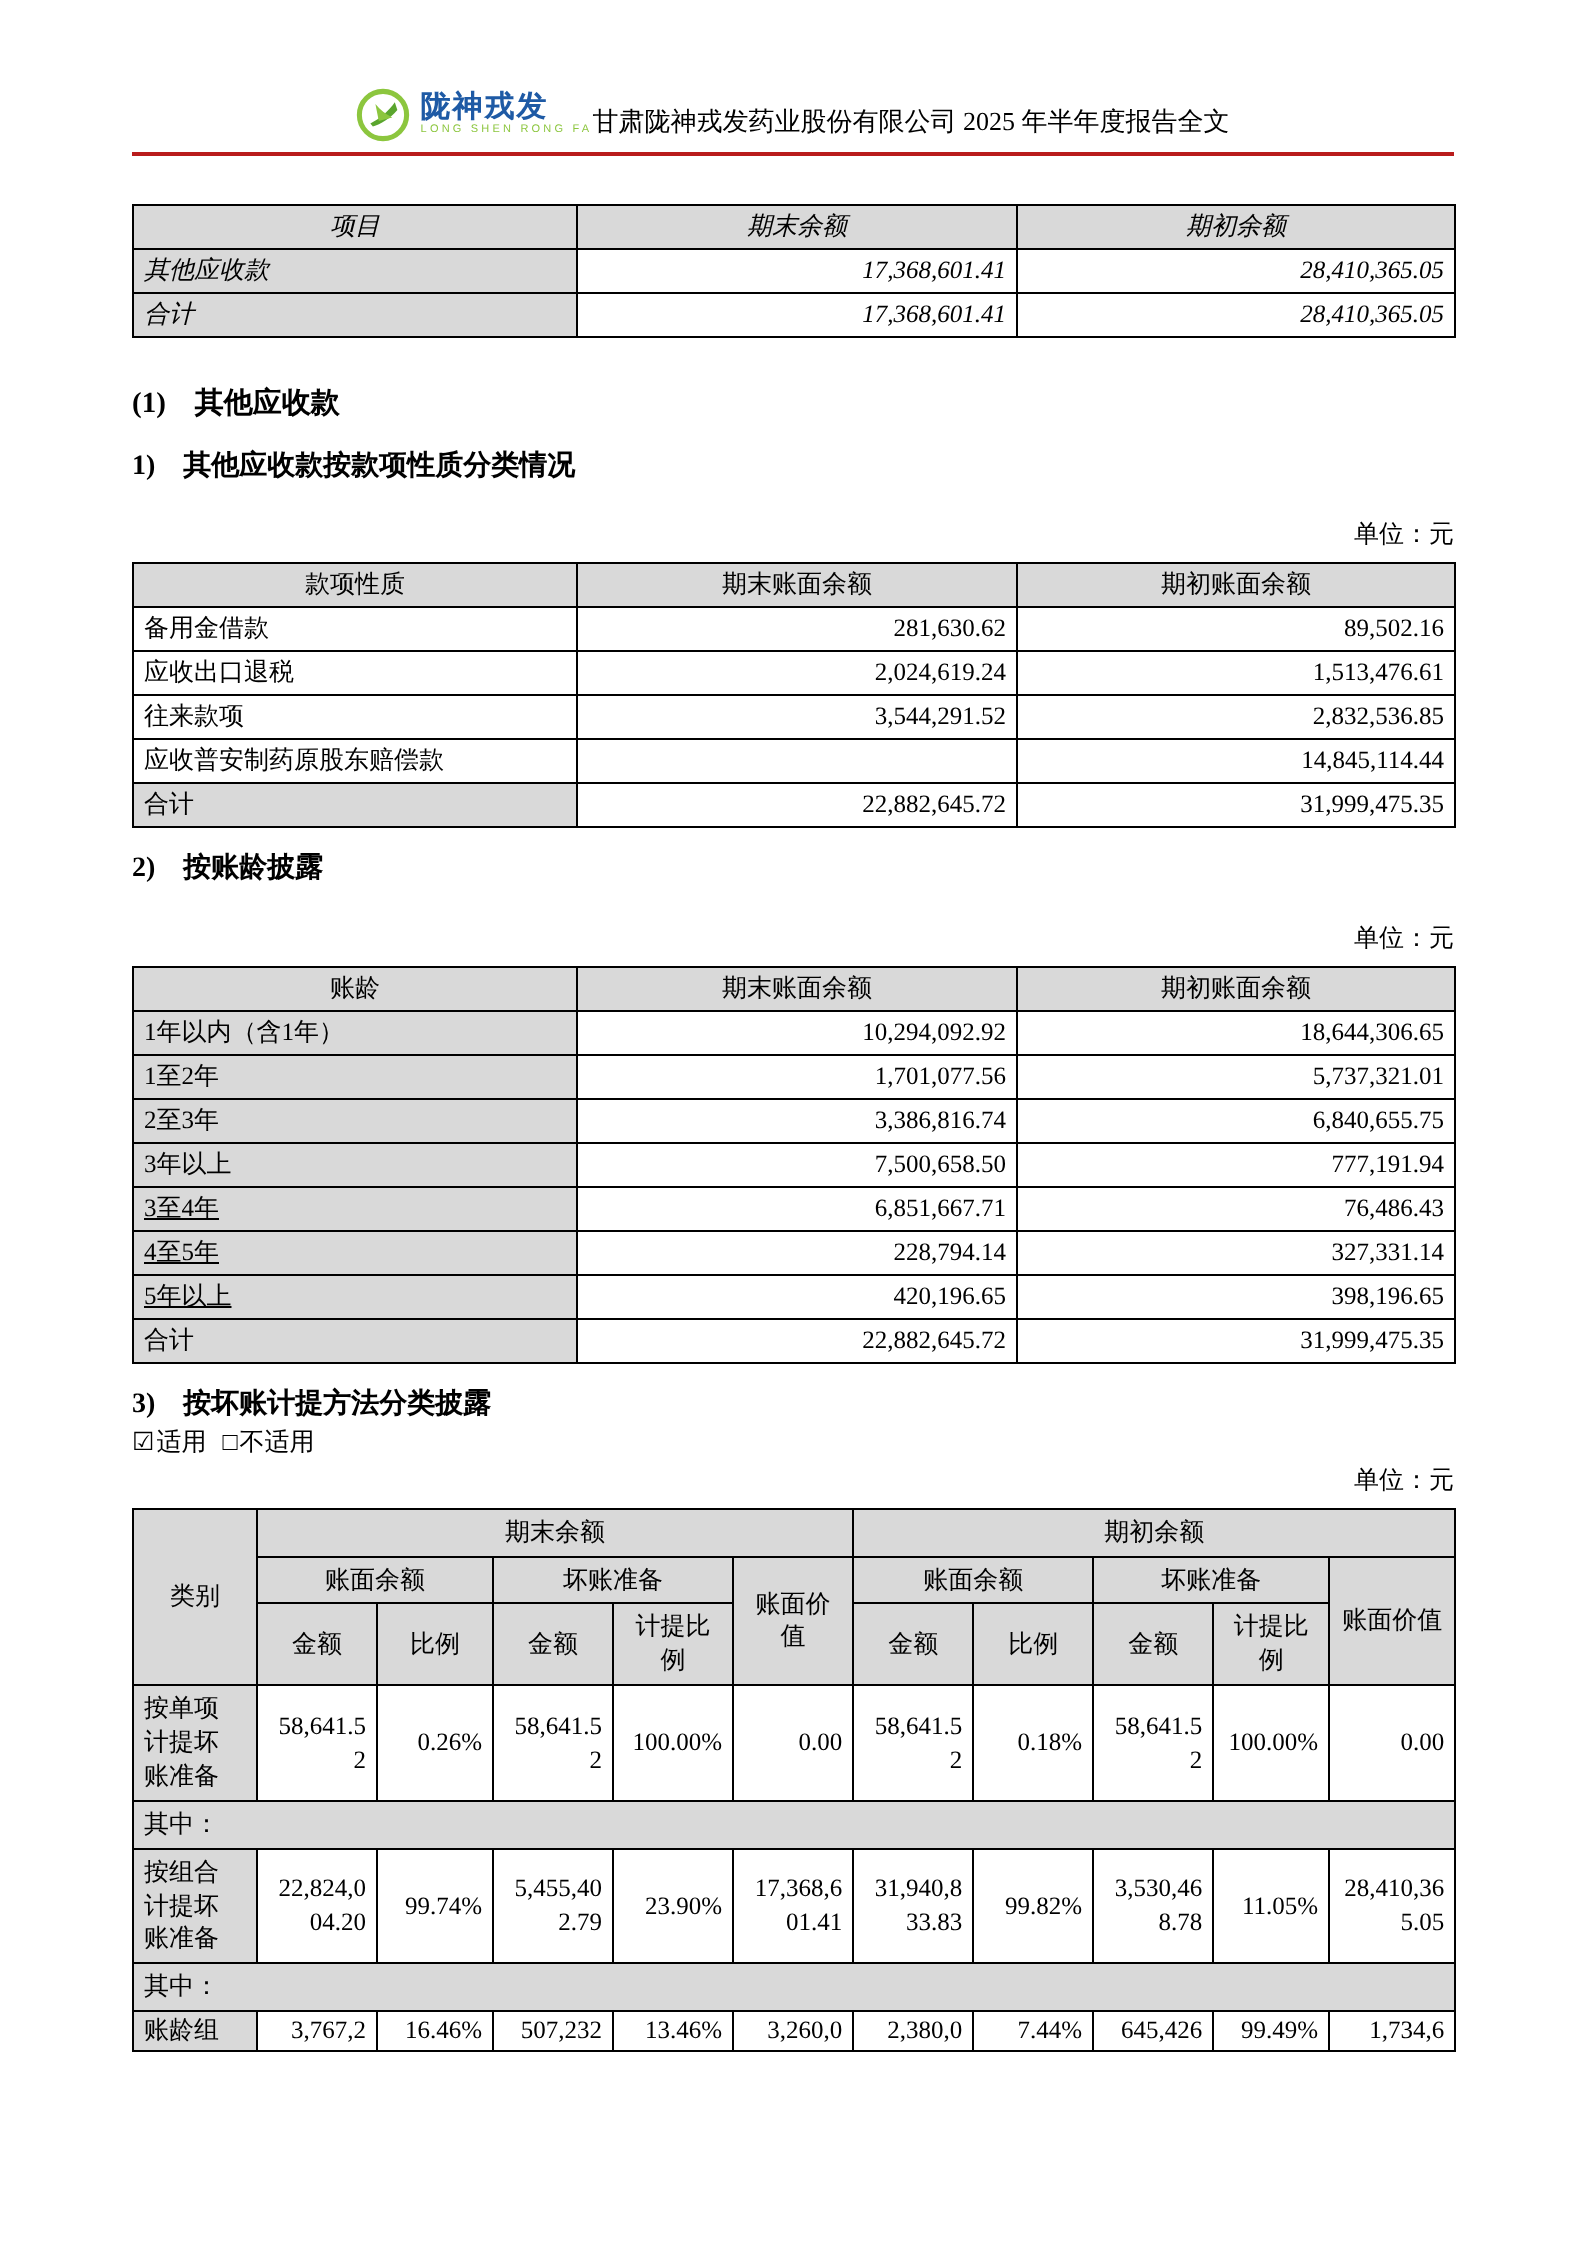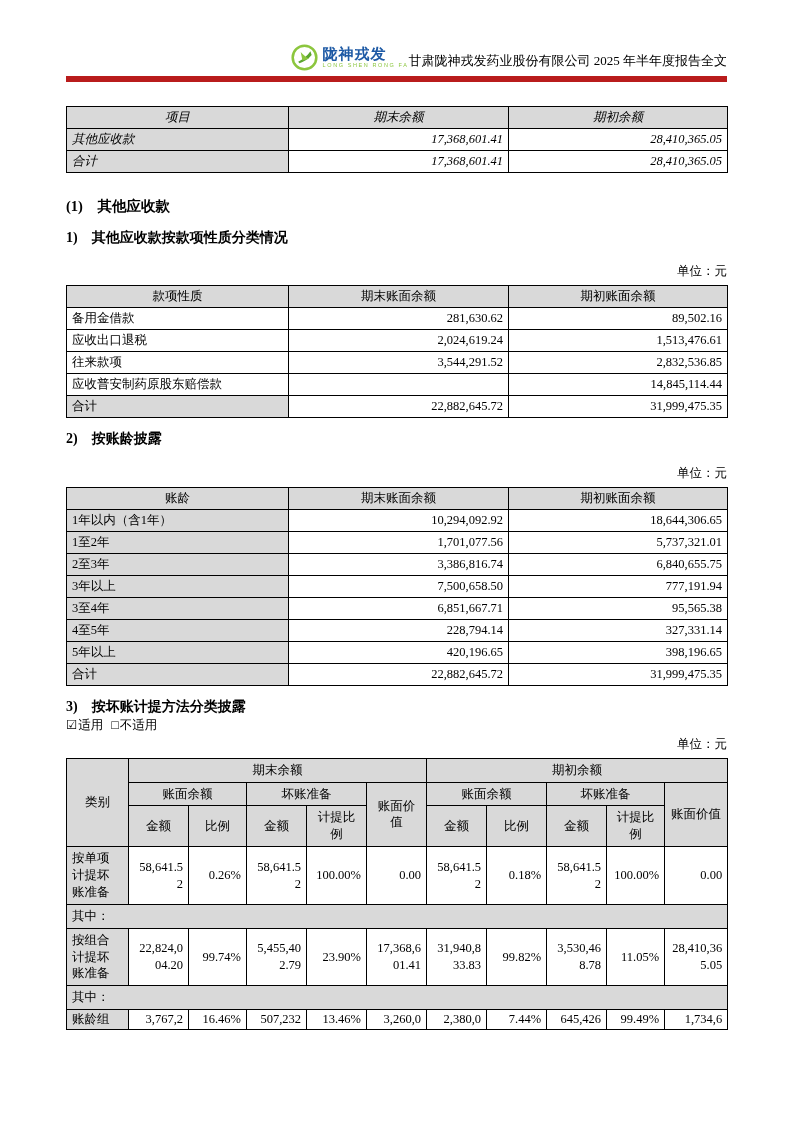--- a/index.html
+++ b/index.html
@@ -3,38 +3,38 @@
 <meta charset="utf-8">
 <style>
   html,body{margin:0;padding:0;background:#fff;}
   .page{
     width:793px;height:1122px;box-sizing:border-box;
     padding:44px 66px 0 66px;position:relative;background:#fff;
     font-family:"Liberation Serif","DejaVu Serif",serif;
     color:#000;font-size:12.5px;line-height:1.35;
   }
   
-  .hdr{display:flex;justify-content:flex-end;align-items:flex-end;
-       border-bottom:6px solid #b91c1c;padding-bottom:5px;}
+  .hdr{display:flex;justify-content:center;align-items:flex-end;
+       border-bottom:2px solid #b91c1c;padding-bottom:5px;}
   .logo{display:flex;align-items:center;gap:5px;}
   .logo-txt{display:flex;flex-direction:column;line-height:1;}
   .brand{font-family:"Liberation Sans","DejaVu Sans",sans-serif;font-weight:bold;
          font-size:15px;color:#1e5aa5;letter-spacing:1px;}
   .brand-sub{font-family:"Liberation Sans","DejaVu Sans",sans-serif;font-size:5.5px;
          color:#8cc63e;letter-spacing:1.6px;margin-top:2px;}
   .doc-title{font-size:13px;padding-bottom:1px;}
   
   table{width:100%;border-collapse:collapse;table-layout:fixed;}
   td,th{border:1px solid #000;padding:2px 5px;vertical-align:middle;
         font-weight:normal;overflow:hidden;}
   .shade{background:#d9d9d9;}
   .ctr{text-align:center;}
   .num{text-align:right;word-break:break-all;}
   .lbl{text-align:left;}
-  .indent{}
+  .indent{text-decoration:underline;}
   .t1{margin-top:24px;font-style:italic;}
   .t1 td,.t2 td,.t3 td{height:17px;}
   
   .h1{font-size:14.5px;font-weight:bold;margin:24px 0 0 0;}
   .h2{font-size:14px;font-weight:bold;margin:12px 0 0 0;}
   .unit{text-align:right;margin-top:16px;font-size:12.5px;}
   .apply{font-size:12.5px;}
   .apply .cb{margin-right:1px;}
   .apply .gap{display:inline-block;width:8px;}
   .tbl-wrap{margin-top:5px;}
@@ -168,21 +168,21 @@
       <td class="num">6,840,655.75</td>
     </tr>
     <tr>
       <td class="shade lbl">3年以上</td>
       <td class="num">7,500,658.50</td>
       <td class="num">777,191.94</td>
     </tr>
     <tr>
       <td class="shade lbl indent">3至4年</td>
       <td class="num">6,851,667.71</td>
-      <td class="num">95,565.38</td>
+      <td class="num">76,486.43</td>
     </tr>
     <tr>
       <td class="shade lbl indent">4至5年</td>
       <td class="num">228,794.14</td>
       <td class="num">327,331.14</td>
     </tr>
     <tr>
       <td class="shade lbl indent">5年以上</td>
       <td class="num">420,196.65</td>
       <td class="num">398,196.65</td>

